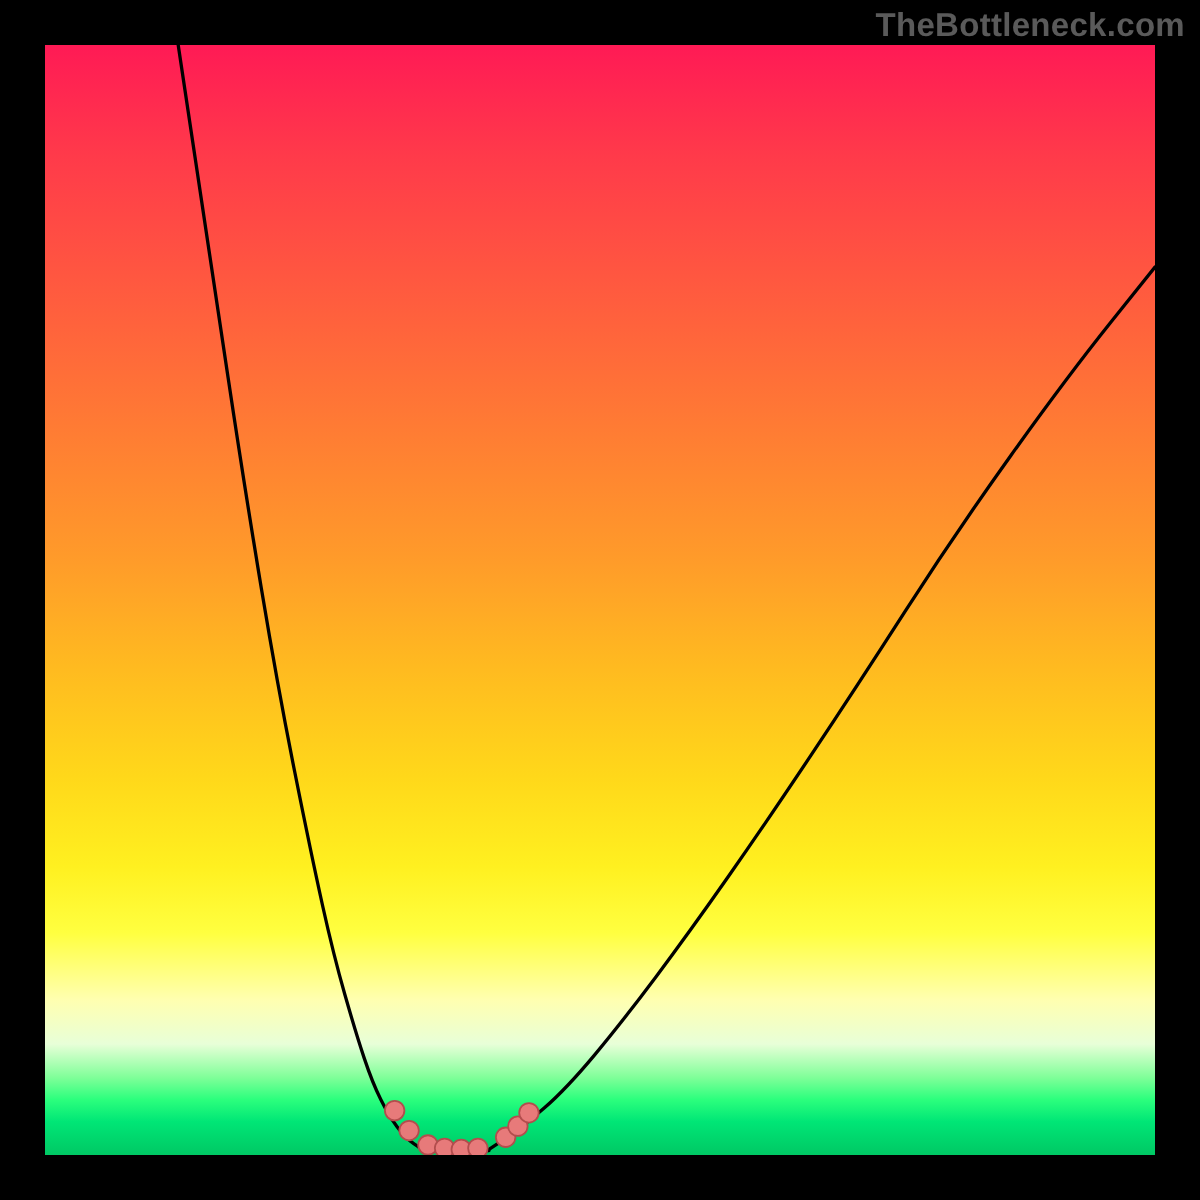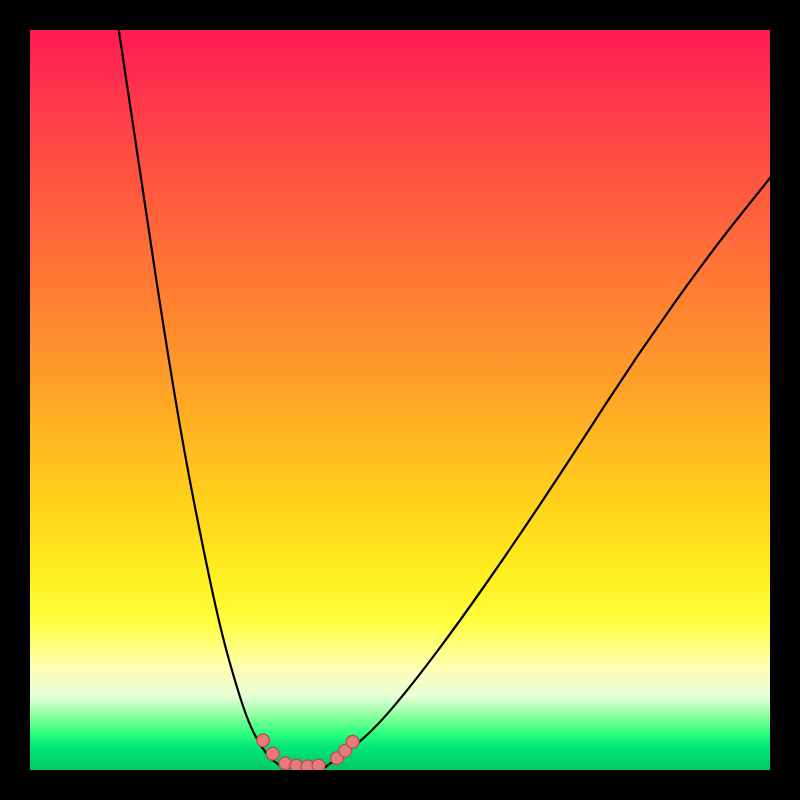--- a/index.html
+++ b/index.html
@@ -73,20 +73,21 @@
   .dot {
     fill: #e77a7a;
     stroke: #b24d4d;
     stroke-width: 1.2;
   }
 </style>
 </head>
 <body>
 
 <div class="wrap">
+  <div class="attribution">TheBottleneck.com</div>
 
   <div class="plot">
     <div class="gradient-bg"></div>
     <svg class="curve" viewBox="0 0 740 740" preserveAspectRatio="none">
       <path d="M 88.8,0 Q 88.8,0 99.9,74 Q 111,148 122.1,222 Q 133.2,296 144.3,362.6 Q 155.4,429.2 166.5,484.70000000000005 Q 177.6,540.2 185,573.5 Q 192.4,606.8 199.8,632.7 Q 207.20000000000002,658.6 212.75,675.25 Q 218.29999999999998,691.9 223.85,703 Q 229.4,714.1 234.95,721.5 Q 240.5,728.9 246.05,732.5999999999999 T 251.60000000000002,736.3"></path>
       <path d="M 251.60000000000002,737.04 Q 251.60000000000002,737.04 262.70000000000005,737.336 Q 273.8,737.632 284.9,737.336 T 296,737.04"></path>
       <path d="M 296,736.3 Q 296,736.3 307.1,728.9 Q 318.2,721.5 333,708.55 Q 347.79999999999995,695.6 366.29999999999995,673.4000000000001 Q 384.8,651.2 407,621.6 Q 429.2,592 455.1,555 Q 481,518 510.59999999999997,473.6 Q 540.1999999999999,429.2 573.5,377.4 Q 606.8,325.59999999999997 643.8,273.79999999999995 Q 680.8000000000001,222 710.4000000000001,185 T 740,148"></path>
       <g>
           <circle cx="233.1" cy="710.4" r="6.5" class="dot"></circle>
           <circle cx="242.71999999999997" cy="723.72" r="6.5" class="dot"></circle>

